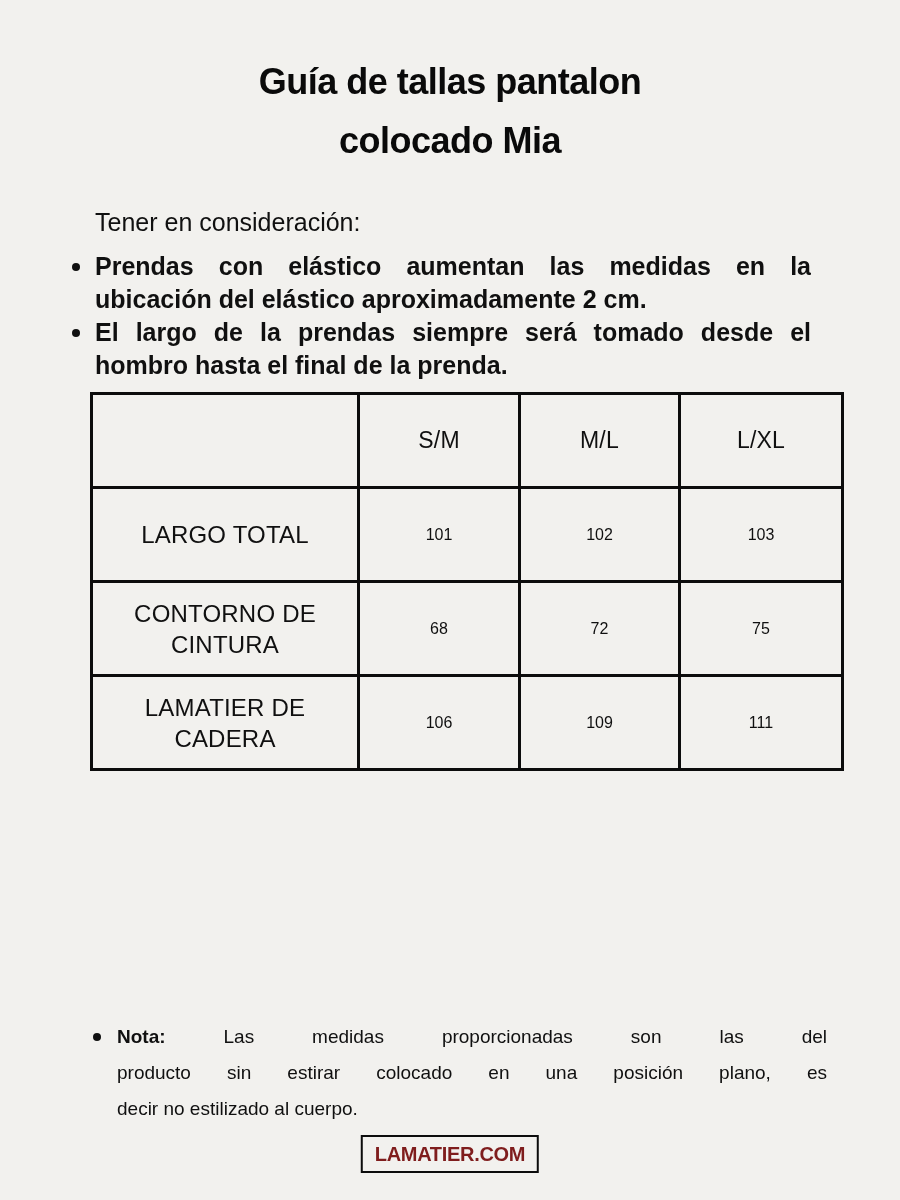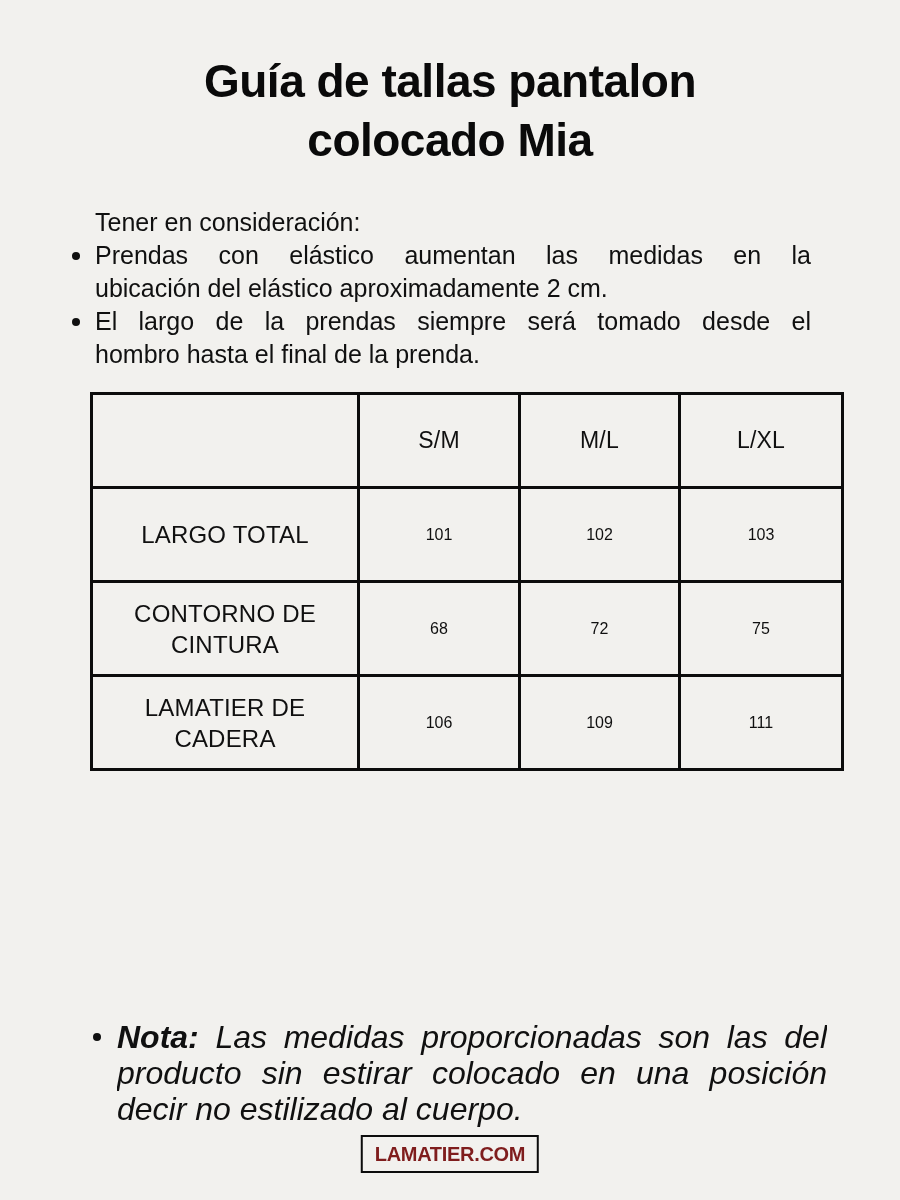--- a/index.html
+++ b/index.html
@@ -16,39 +16,40 @@
   }
 
   
   .title {
     position: absolute;
     top: 52px;
     left: 0;
     width: 100%;
     text-align: center;
     font-weight: bold;
-    font-size: 46px;
+    font-size: 36px;
     line-height: 59px;
     letter-spacing: -0.5px;
     color: #0a0a0a;
   }
 
   
   .intro {
     position: absolute;
     left: 95px;
     top: 206px;
     font-size: 25px;
     line-height: 33px;
   }
   .bullets {
     position: absolute;
     left: 95px;
-    top: 239px;
+    top: 250px;
     width: 716px;
+    font-weight: bold;
   }
   .bullet { position: relative; }
   .bullet::before {
     content: "";
     position: absolute;
     left: -23px;
     top: 13px;
     width: 8px;
     height: 8px;
     border-radius: 50%;
@@ -90,26 +91,25 @@
 
   
   .note {
     position: absolute;
     left: 117px;
     top: 1019px;
     width: 710px;
   }
   .note .bullet::before { left: -24px; top: 14px; }
   .nl {
-    font-size: 32px;
+    font-size: 19px;
     line-height: 36px;
     height: 36px;
     overflow: hidden;
     text-align: justify;
-    font-style: italic;
   }
   .nl.fill::after { content: ""; display: inline-block; width: 100%; height: 0; }
   .nl strong { font-weight: bold; }
 
   
   .brand {
     position: absolute;
     top: 1135px;
     left: 50%;
     transform: translateX(-50%);

